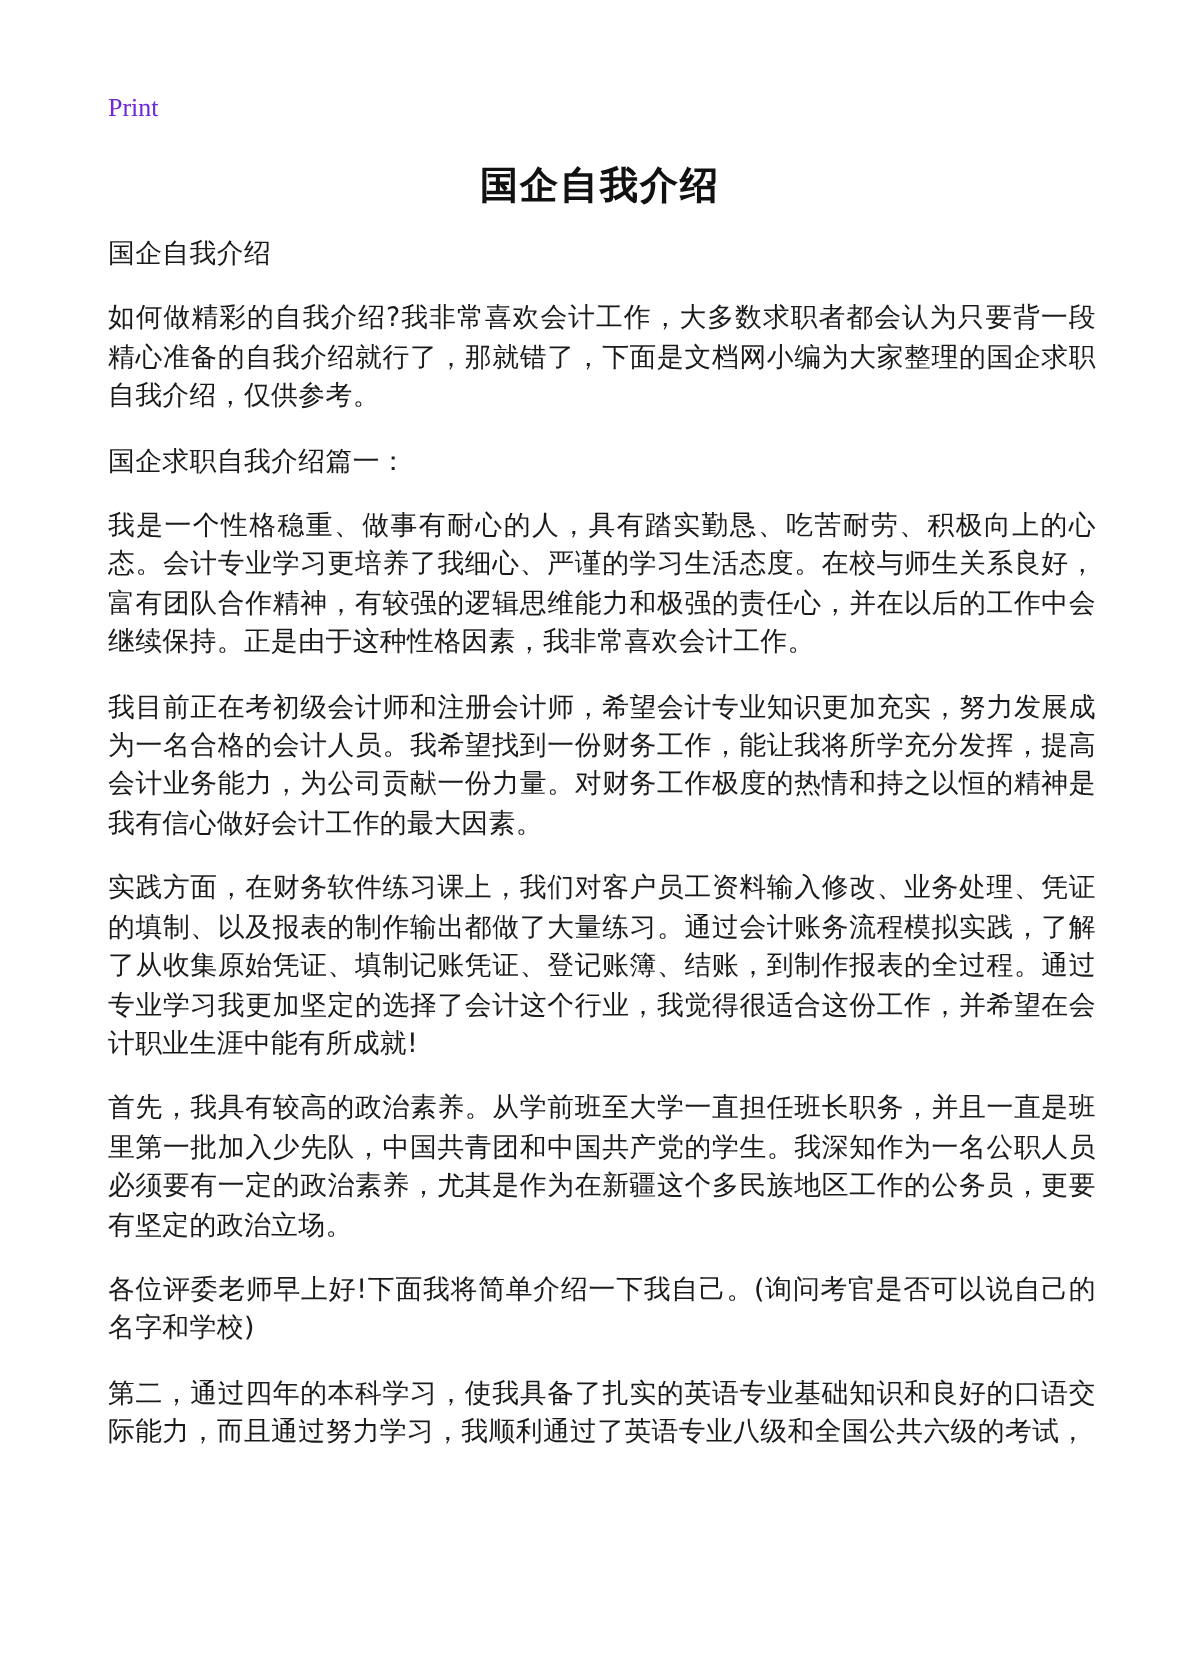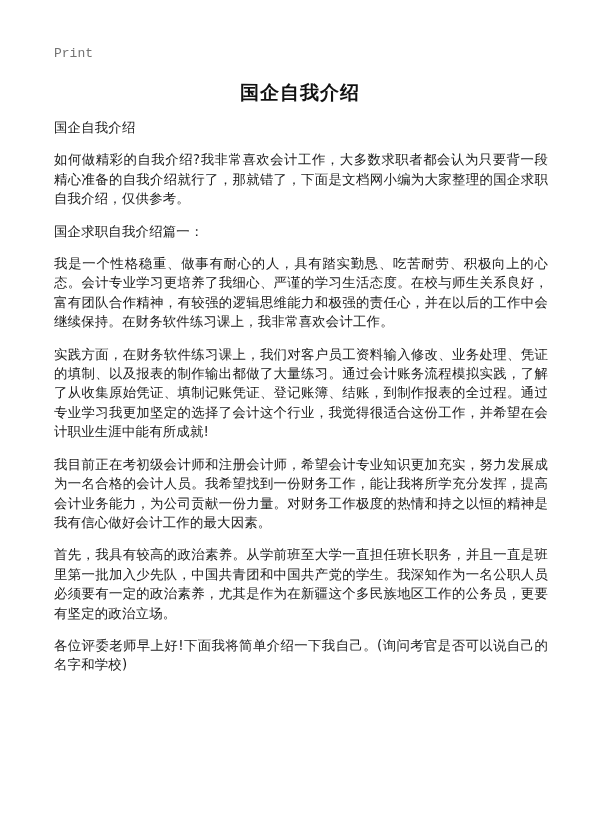--- a/index.html
+++ b/index.html
@@ -1,34 +1,35 @@
 <!DOCTYPE html>
 <html><head>
 <meta charset="utf-8">
 <style>
   html, body { margin: 0; padding: 0; background: #ffffff; }
   body { width: 600px; height: 828px; overflow: hidden; position: relative;
          font-family: "DejaVu Sans", sans-serif; color: #1a1a1a; }
-  .print { position: absolute; left: 54px; top: 46px; font-family: Liberation Mono, monospace;
-           font-size: 13px; color: #737373; }
+  .print { position: absolute; left: 54px; top: 46px; font-family: Liberation Serif, serif;
+           font-size: 13px; color: #6d28d9; }
   .title { position: absolute; left: 0; width: 600px; top: 80px; text-align: center;
            font-size: 19px; font-weight: bold; letter-spacing: 1px; color: #111; }
   .content { position: absolute; left: 54px; top: 118px; width: 494px;
              font-size: 13.4px; line-height: 19.4px; letter-spacing: 0.2px; }
   .content p { margin: 0 0 13px 0; text-align: justify; }
   .content p.head { margin-bottom: 13px; }
 </style>
 </head>
 <body>
 
 <div class="print">Print</div>
 <div class="title">国企自我介绍</div>
 
 <div class="content">
   <p class="head">国企自我介绍</p>
   <p>如何做精彩的自我介绍?我非常喜欢会计工作，大多数求职者都会认为只要背一段精心准备的自我介绍就行了，那就错了，下面是文档网小编为大家整理的国企求职自我介绍，仅供参考。</p>
   <p class="head">国企求职自我介绍篇一：</p>
-  <p>我是一个性格稳重、做事有耐心的人，具有踏实勤恳、吃苦耐劳、积极向上的心态。会计专业学习更培养了我细心、严谨的学习生活态度。在校与师生关系良好，富有团队合作精神，有较强的逻辑思维能力和极强的责任心，并在以后的工作中会继续保持。在财务软件练习课上，我非常喜欢会计工作。</p>
+  <p>我是一个性格稳重、做事有耐心的人，具有踏实勤恳、吃苦耐劳、积极向上的心态。会计专业学习更培养了我细心、严谨的学习生活态度。在校与师生关系良好，富有团队合作精神，有较强的逻辑思维能力和极强的责任心，并在以后的工作中会继续保持。正是由于这种性格因素，我非常喜欢会计工作。</p>
+  <p>我目前正在考初级会计师和注册会计师，希望会计专业知识更加充实，努力发展成为一名合格的会计人员。我希望找到一份财务工作，能让我将所学充分发挥，提高会计业务能力，为公司贡献一份力量。对财务工作极度的热情和持之以恒的精神是我有信心做好会计工作的最大因素。</p>
   <p>实践方面，在财务软件练习课上，我们对客户员工资料输入修改、业务处理、凭证的填制、以及报表的制作输出都做了大量练习。通过会计账务流程模拟实践，了解了从收集原始凭证、填制记账凭证、登记账簿、结账，到制作报表的全过程。通过专业学习我更加坚定的选择了会计这个行业，我觉得很适合这份工作，并希望在会计职业生涯中能有所成就!</p>
-  <p>我目前正在考初级会计师和注册会计师，希望会计专业知识更加充实，努力发展成为一名合格的会计人员。我希望找到一份财务工作，能让我将所学充分发挥，提高会计业务能力，为公司贡献一份力量。对财务工作极度的热情和持之以恒的精神是我有信心做好会计工作的最大因素。</p>
   <p>首先，我具有较高的政治素养。从学前班至大学一直担任班长职务，并且一直是班里第一批加入少先队，中国共青团和中国共产党的学生。我深知作为一名公职人员必须要有一定的政治素养，尤其是作为在新疆这个多民族地区工作的公务员，更要有坚定的政治立场。</p>
   <p>各位评委老师早上好!下面我将简单介绍一下我自己。(询问考官是否可以说自己的名字和学校)</p>
+  <p>第二，通过四年的本科学习，使我具备了扎实的英语专业基础知识和良好的口语交际能力，而且通过努力学习，我顺利通过了英语专业八级和全国公共六级的考试，</p>
 </div>
 
 </body></html>

